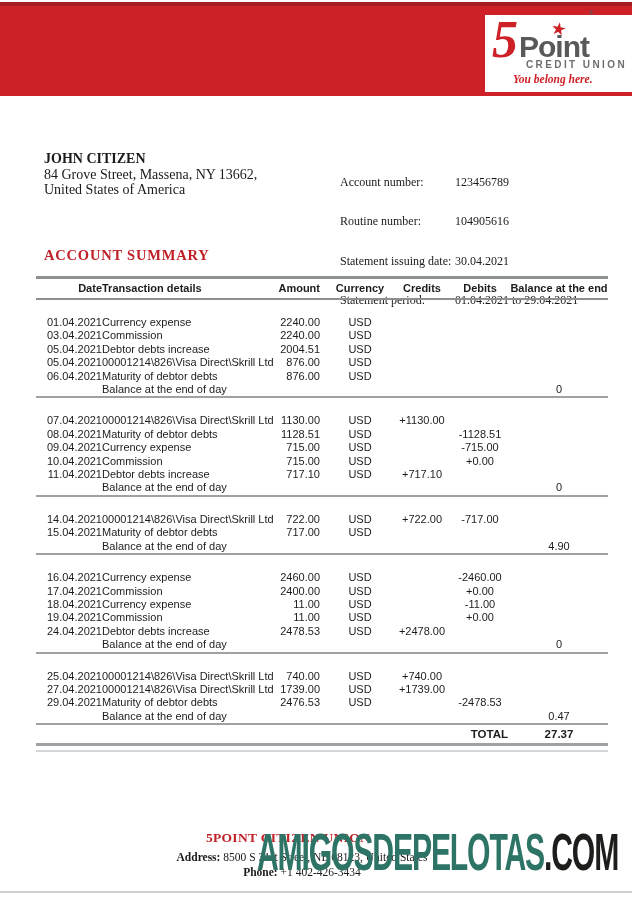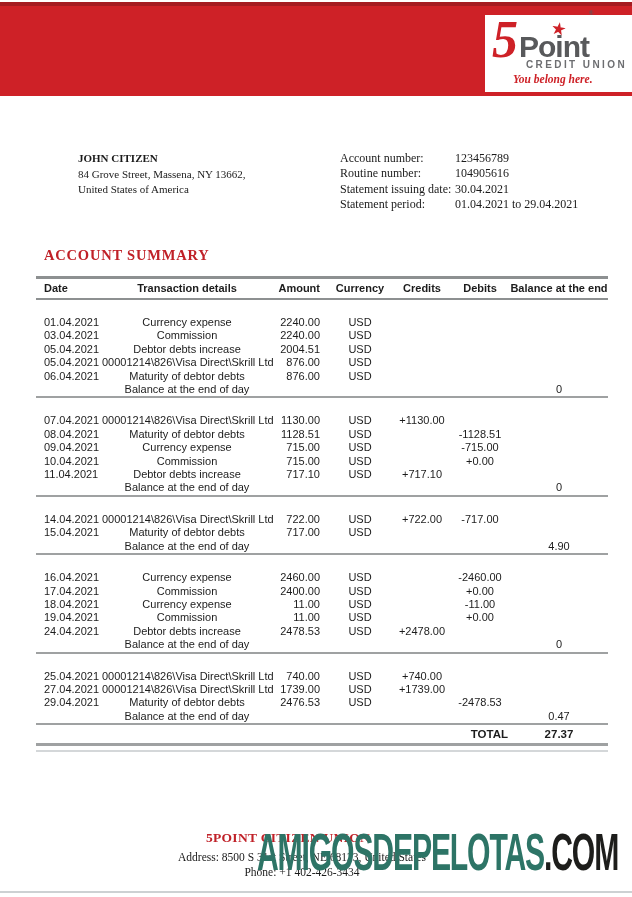--- a/index.html
+++ b/index.html
@@ -24,58 +24,58 @@
   .logo-star { position:absolute; left:33px; top:-11px; font-size:15px;
                color:var(--brand-red); transform:rotate(10deg); letter-spacing:0; }
   .logo-reg { font:bold 6px "Liberation Sans", sans-serif; color:var(--logo-gray);
               vertical-align:top; position:relative; top:-22px; }
   .logo-tagline { position:absolute; top:44px; left:41px;
                   font:bold 10px "Liberation Sans", sans-serif;
                   color:var(--logo-gray-light); letter-spacing:2.4px; }
   .logo-slogan { position:absolute; top:58px; left:28px;
                  font:italic bold 11.5px "Liberation Serif", serif; color:var(--brand-red); }
   
-  .customer { position:absolute; left:44px; top:151px; font-size:11px; line-height:15.5px;margin-left:34px; }
+  .customer { position:absolute; left:44px; top:151px; font-size:14px; line-height:15.5px; }
   .customer .name { font-weight:bold; }
   .acct-info { position:absolute; left:340px; top:151px; font-size:12px; line-height:15.3px; }
-  .acct-info .lbl { display:inline-block; width:115px; }
+  .acct-info .lbl { display:inline-block; width:115px;margin-top:24px; }
   
   .summary-title {
     position:absolute; left:44px; top:247px;
     font:bold 14.5px "Liberation Serif", serif; color:var(--title-red); letter-spacing:.8px;
   }
   
   .table-wrap { position:absolute; left:36px; top:276px; width:572px; }
   table { width:100%; border-collapse:collapse; table-layout:fixed;
           font-family:"Liberation Sans", sans-serif; font-size:11px; color:#1c1c1c; }
   thead th { border-top:3px solid var(--table-line-dark);
              border-bottom:2px solid var(--table-line-dark);
              font-weight:bold; padding:3px 0 4px; white-space:nowrap; overflow:visible; }
   td { height:13.4px; line-height:13.4px; white-space:nowrap; overflow:visible; padding:0; }
-  .c-date     { width:66px;  text-align:left;  padding-left:8px; }
-  .c-details  { width:170px; text-align:center; }
+  .c-date     { width:66px;  text-align:right;  padding-left:8px; }
+  .c-details  { width:170px; text-align:left; }
   .c-amount   { width:54px;  text-align:right; padding-right:6px; }
   .c-currency { width:68px;  text-align:center; }
   .c-credits  { width:56px;  text-align:center; }
   .c-debits   { width:60px;  text-align:center; }
   .c-balance  { width:98px;  text-align:center; }
   tbody.group { border-bottom:2px solid var(--table-line); }
   tbody.group tr:first-child td { padding-top:16px; }
   tbody.total-body { border-bottom:3px solid var(--table-line); }
   tbody.total-body td { height:18px; line-height:18px; }
   .total-label { font-weight:bold; font-size:11.5px; text-align:right; padding-right:2px; }
   .total-value { font-weight:bold; font-size:11.5px; text-align:center; }
   .after-line { height:2px; background:#d4d7d9; margin-top:4px; }
   
   .footer { position:absolute; left:0; top:830px; width:576px; text-align:center; }
   .footer-title { font:bold 13.5px "Liberation Serif", serif;
                   color:var(--title-red); letter-spacing:.3px; }
   .footer-line { font-size:11.5px; line-height:14.5px; margin-top:4px; }
   .footer-line:last-child { margin-top:0; }
-  .footer-line b { font-weight:normal;margin-left:28px; }
+  .footer-line b { font-weight:bold;margin-left:28px; }
   
   .watermark {
     position:absolute; left:257px; top:826px; z-index:5;
     font:bold 52px/52px "Liberation Sans", sans-serif;
     letter-spacing:-2px; white-space:nowrap;
     transform:scaleX(0.58); transform-origin:left top;
   }
   .wm-main { color:var(--watermark-teal); }
   .wm-suffix { color:var(--watermark-black); }
   .bottom-line { position:absolute; left:0; right:0; top:891px; height:2px;

